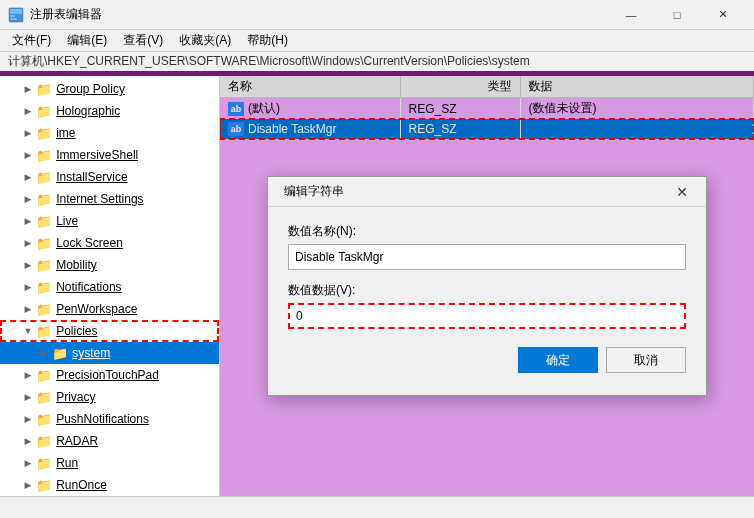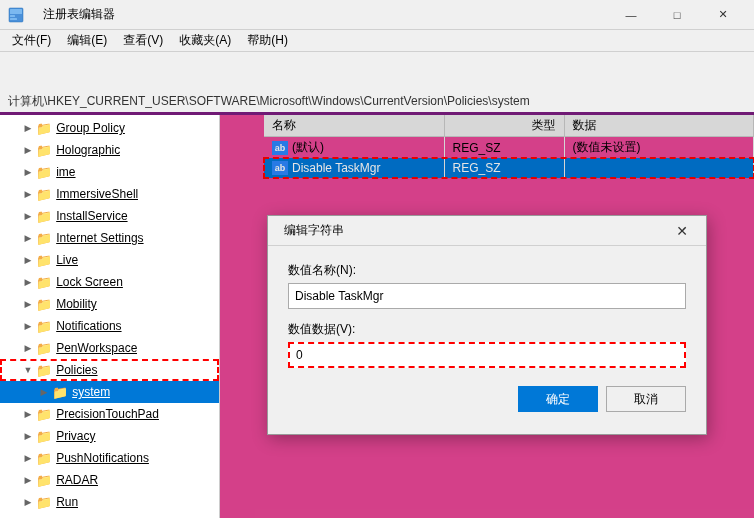--- a/index.html
+++ b/index.html
@@ -10,21 +10,21 @@
       background: #f0f0f0;
       border-bottom: 1px solid #d0d0d0;
       display: flex;
       align-items: center;
       height: 30px;
       padding: 0 8px;
       justify-content: space-between;
     }
     .title-bar-left { display: flex; align-items: center; gap: 6px; }
     .title-bar-icon { width: 16px; height: 16px; display: flex; align-items: center; justify-content: center; }
-    .title-bar-title { font-size: 12px; margin-left: 13px; }
+    .title-bar-title { font-size: 12px; }
     .title-bar-controls { display: flex; gap: 0; }
     .title-bar-btn {
       width: 46px; height: 30px;
       display: flex; align-items: center; justify-content: center;
       cursor: pointer; font-size: 11px; color: #333;
       border: none; background: transparent;
     }
 
     
     .menu-bar {
@@ -38,27 +38,26 @@
     .menu-item {
       padding: 2px 8px;
       cursor: pointer;
       height: 22px;
       display: flex; align-items: center;
     }
 
     
     .address-bar {
       background: #f0f0f0;
-      border-bottom: 3px solid #701a75;
+      border-bottom: 5px solid #701a75;
       display: flex;
       align-items: center;
       height: 24px;
       padding: 0 8px;
       gap: 6px;
-      margin-top: 39px;
     }
     .address-label { color: #333; white-space: nowrap; }
 
     
     .main { display: flex; height: calc(518px - 76px - 22px); }
 
     
     .tree-panel {
       width: 220px;
       border-right: 1px solid #ccc;
@@ -79,24 +78,23 @@
     .tree-item.selected { background: #0078d7; color: white; }
     .tree-item.selected .folder-icon { color: white; }
     .tree-indent { display: inline-block; }
     .expand-btn { width: 16px; text-align: center; font-size: 9px; color: #666; flex-shrink: 0; }
     .folder-icon { margin-right: 4px; font-size: 13px; color: #e8a000; flex-shrink: 0; }
     .tree-label { font-size: 12px; overflow: hidden; text-overflow: ellipsis; text-decoration: underline; }
 
     
     .right-panel {
       flex: 1;
-      background: #ec4899;
+      background: #f0abfc;
       overflow: auto;
       position: relative;
-      padding-left: 44px;
     }
     .registry-table { width: 100%; border-collapse: collapse; }
     .registry-table th {
       background: #f0f0f0;
       border-bottom: 1px solid #ccc;
       border-right: 1px solid #ccc;
       padding: 2px 8px;
       text-align: left;
       font-weight: normal;
       position: sticky;

